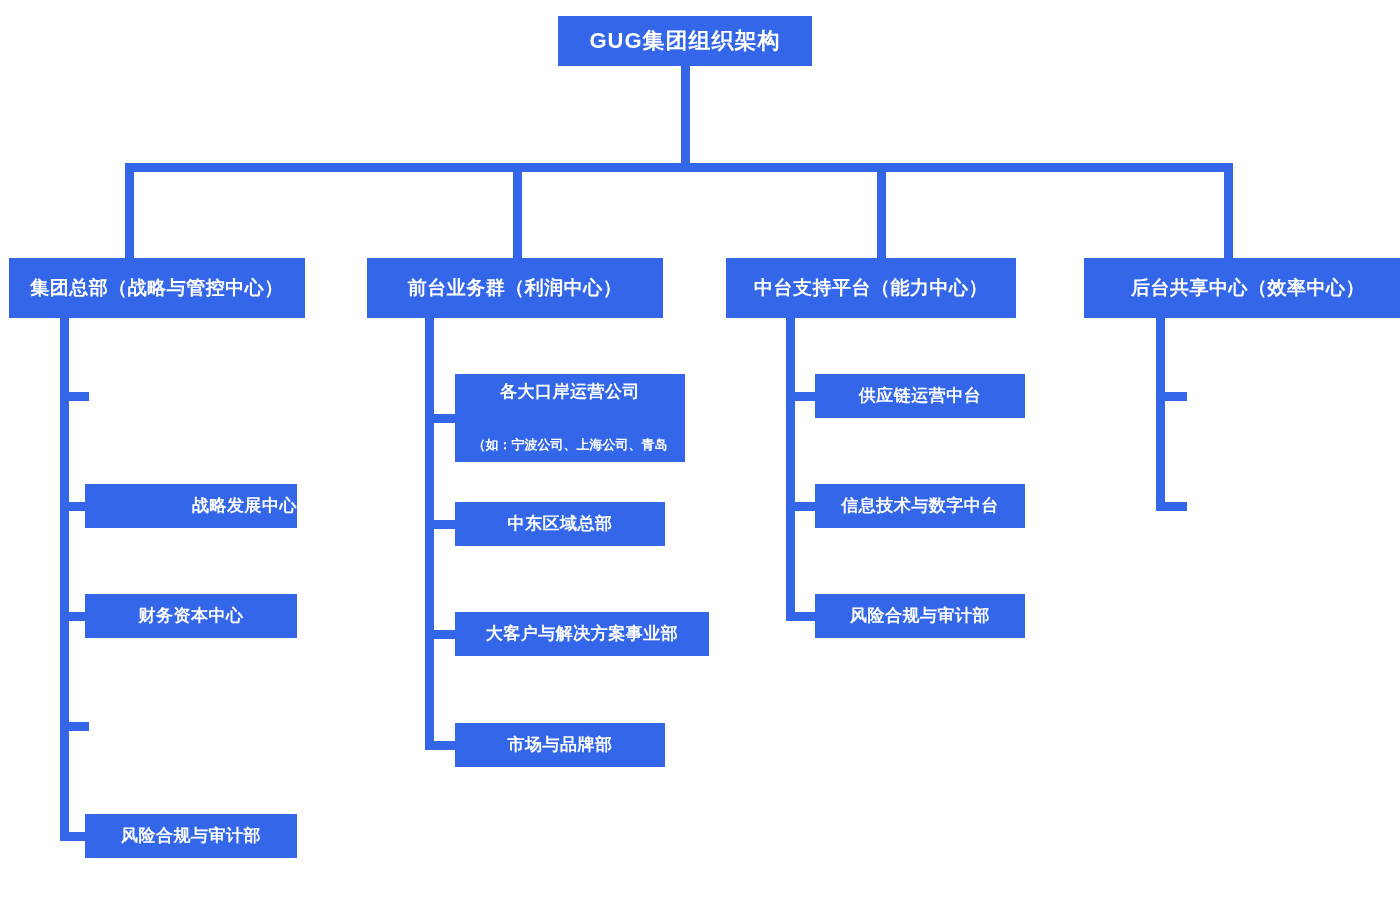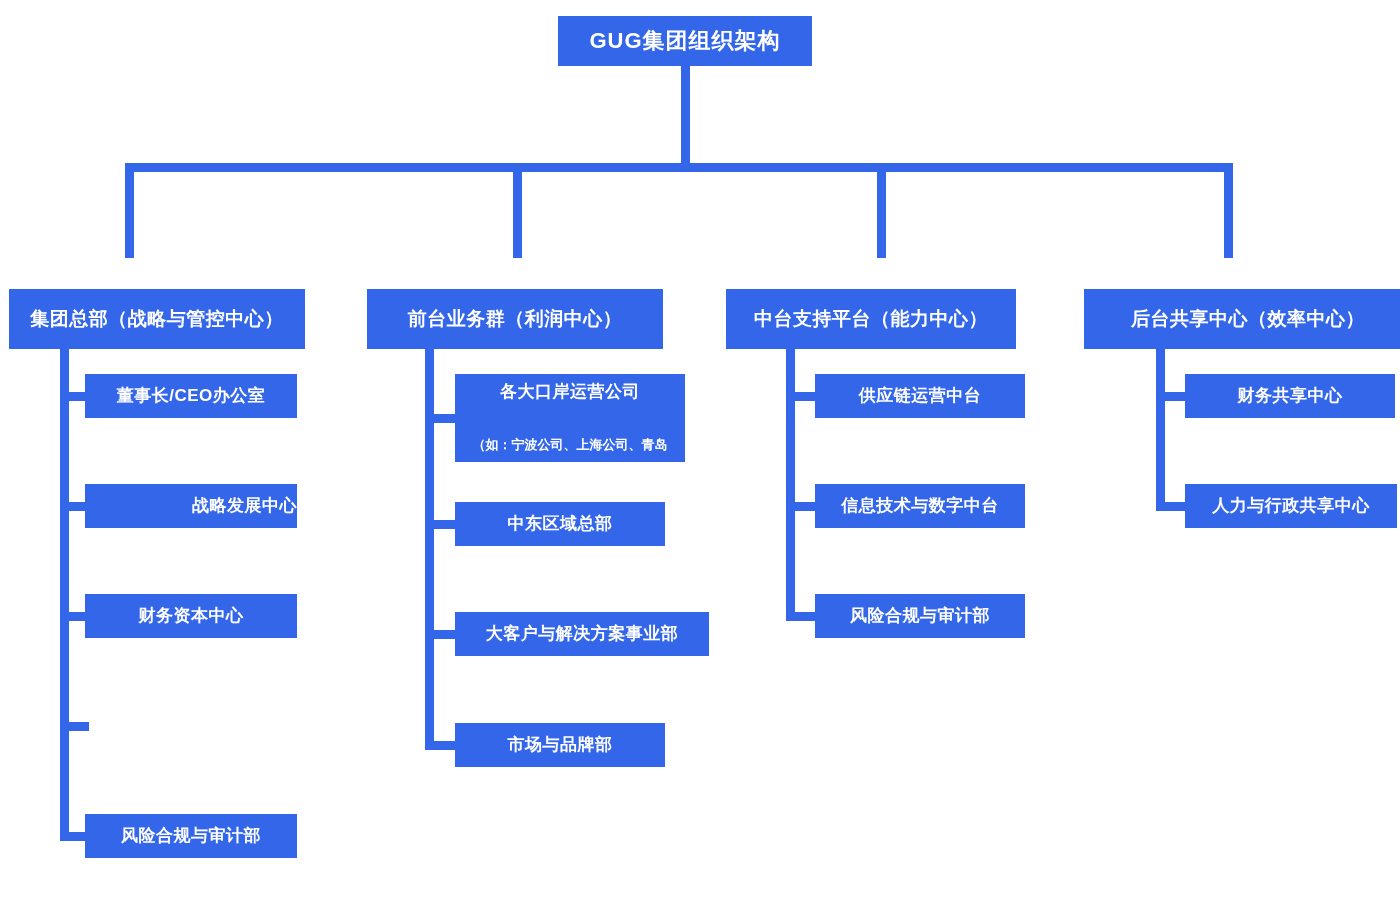--- a/index.html
+++ b/index.html
@@ -53,21 +53,20 @@
     width: 254px;
     height: 50px;
     font-size: 22px;
     letter-spacing: 1px;
   }
   
   .node-l2 {
     top: 258px;
     height: 60px;
     font-size: 19px;
-    margin-top: 31px;
   }
   .l2-c0 { left: 9px;    width: 296px; }
   .l2-c1 { left: 367px;  width: 296px; }
   .l2-c2 { left: 726px;  width: 290px; }
   .l2-c3 { left: 1084px; width: 328px; }
   
   .node-l3 {
     font-size: 17px;
     height: 44px;
   }
@@ -128,23 +127,20 @@
   <div class="node node-l2 l2-c1">
     <span class="title-line">前台业务群（利润中心）</span>
   </div>
   <div class="node node-l2 l2-c2">
     <span class="title-line">中台支持平台（能力中心）</span>
   </div>
   <div class="node node-l2 l2-c3">
     <span class="title-line">后台共享中心（效率中心）</span>
   </div>
 
-  <div class="node node-l3" style="left:85px; top:374px; width:212px;">
-    <span class="title-line">董事长/CEO办公室</span>
-  </div>
   <div class="node node-l3" style="left:85px; top:484px; width:212px;align-items:flex-end;">
     <span class="title-line">战略发展中心</span>
   </div>
   <div class="node node-l3" style="left:85px; top:594px; width:212px;">
     <span class="title-line">财务资本中心</span>
   </div>
   <div class="node node-l3" style="left:85px; top:814px; width:212px;">
     <span class="title-line">风险合规与审计部</span>
   </div>
 
@@ -166,20 +162,14 @@
   <div class="node node-l3" style="left:815px; top:374px; width:210px;">
     <span class="title-line">供应链运营中台</span>
   </div>
   <div class="node node-l3" style="left:815px; top:484px; width:210px;">
     <span class="title-line">信息技术与数字中台</span>
   </div>
   <div class="node node-l3" style="left:815px; top:594px; width:210px;">
     <span class="title-line">风险合规与审计部</span>
   </div>
 
-  <div class="node node-l3" style="left:1185px; top:374px; width:210px;">
-    <span class="title-line">财务共享中心</span>
-  </div>
-  <div class="node node-l3" style="left:1185px; top:484px; width:212px;">
-    <span class="title-line">人力与行政共享中心</span>
-  </div>
 
 </div>
 
 </body></html>

